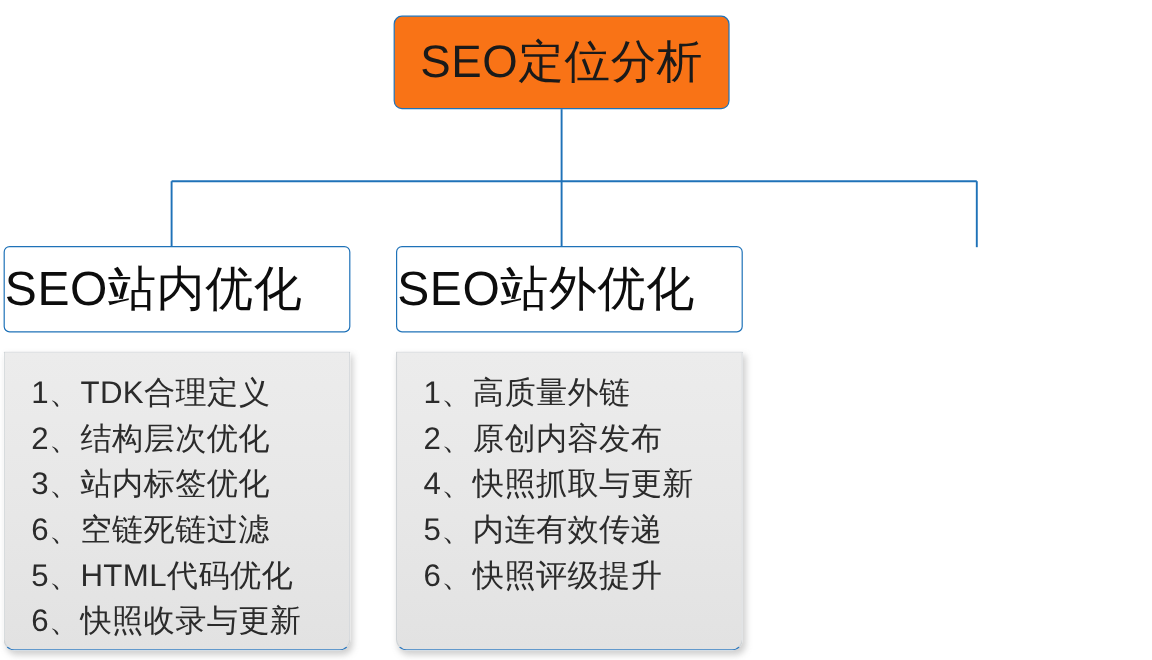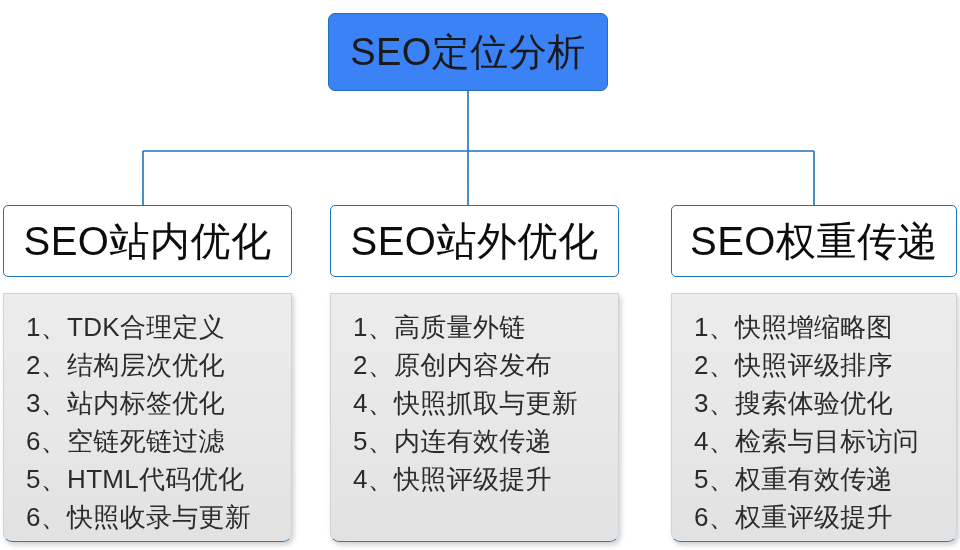--- a/index.html
+++ b/index.html
@@ -33,21 +33,21 @@
   
   .root-node {
     position: absolute;
     left: 328px;
     top: 13px;
     width: 280px;
     height: 78px;
     box-sizing: border-box;
     border: 1.4px solid #1f72b8;
     border-radius: 7px;
-    background: #3b82f6;
+    background: #f97316;
     display: flex;
     align-items: center;
     justify-content: center;
   }
   .root-label {
     font-size: 38px;
     color: #1a1a1a;
     letter-spacing: 0.5px;
     line-height: 1;
     white-space: nowrap;
@@ -63,21 +63,20 @@
   .col-3 { left: 671px; width: 286px; }
 
   .col-header {
     box-sizing: border-box;
     height: 72px;
     border: 1.4px solid #1f72b8;
     border-radius: 5px;
     background: #ffffff;
     display: flex;
     align-items: center;
-    justify-content: center;
     position: relative;
     z-index: 2;
   }
   .col-header-label {
     font-size: 40px;
     color: #0d0d0d;
     line-height: 1;
     white-space: nowrap;
     letter-spacing: 0.5px;
   }
@@ -148,34 +147,19 @@
   <div class="column col-2">
     <div class="col-header">
       <span class="col-header-label">SEO站外优化</span>
     </div>
     <div class="col-body">
       <ul class="col-list">
         <li>1、高质量外链</li>
         <li>2、原创内容发布</li>
         <li>4、快照抓取与更新</li>
         <li>5、内连有效传递</li>
-        <li>4、快照评级提升</li>
+        <li>6、快照评级提升</li>
       </ul>
     </div>
   </div>
 
-  <div class="column col-3">
-    <div class="col-header">
-      <span class="col-header-label">SEO权重传递</span>
-    </div>
-    <div class="col-body">
-      <ul class="col-list">
-        <li>1、快照增缩略图</li>
-        <li>2、快照评级排序</li>
-        <li>3、搜索体验优化</li>
-        <li>4、检索与目标访问</li>
-        <li>5、权重有效传递</li>
-        <li>6、权重评级提升</li>
-      </ul>
-    </div>
-  </div>
 
 </div>
 
 </body></html>

